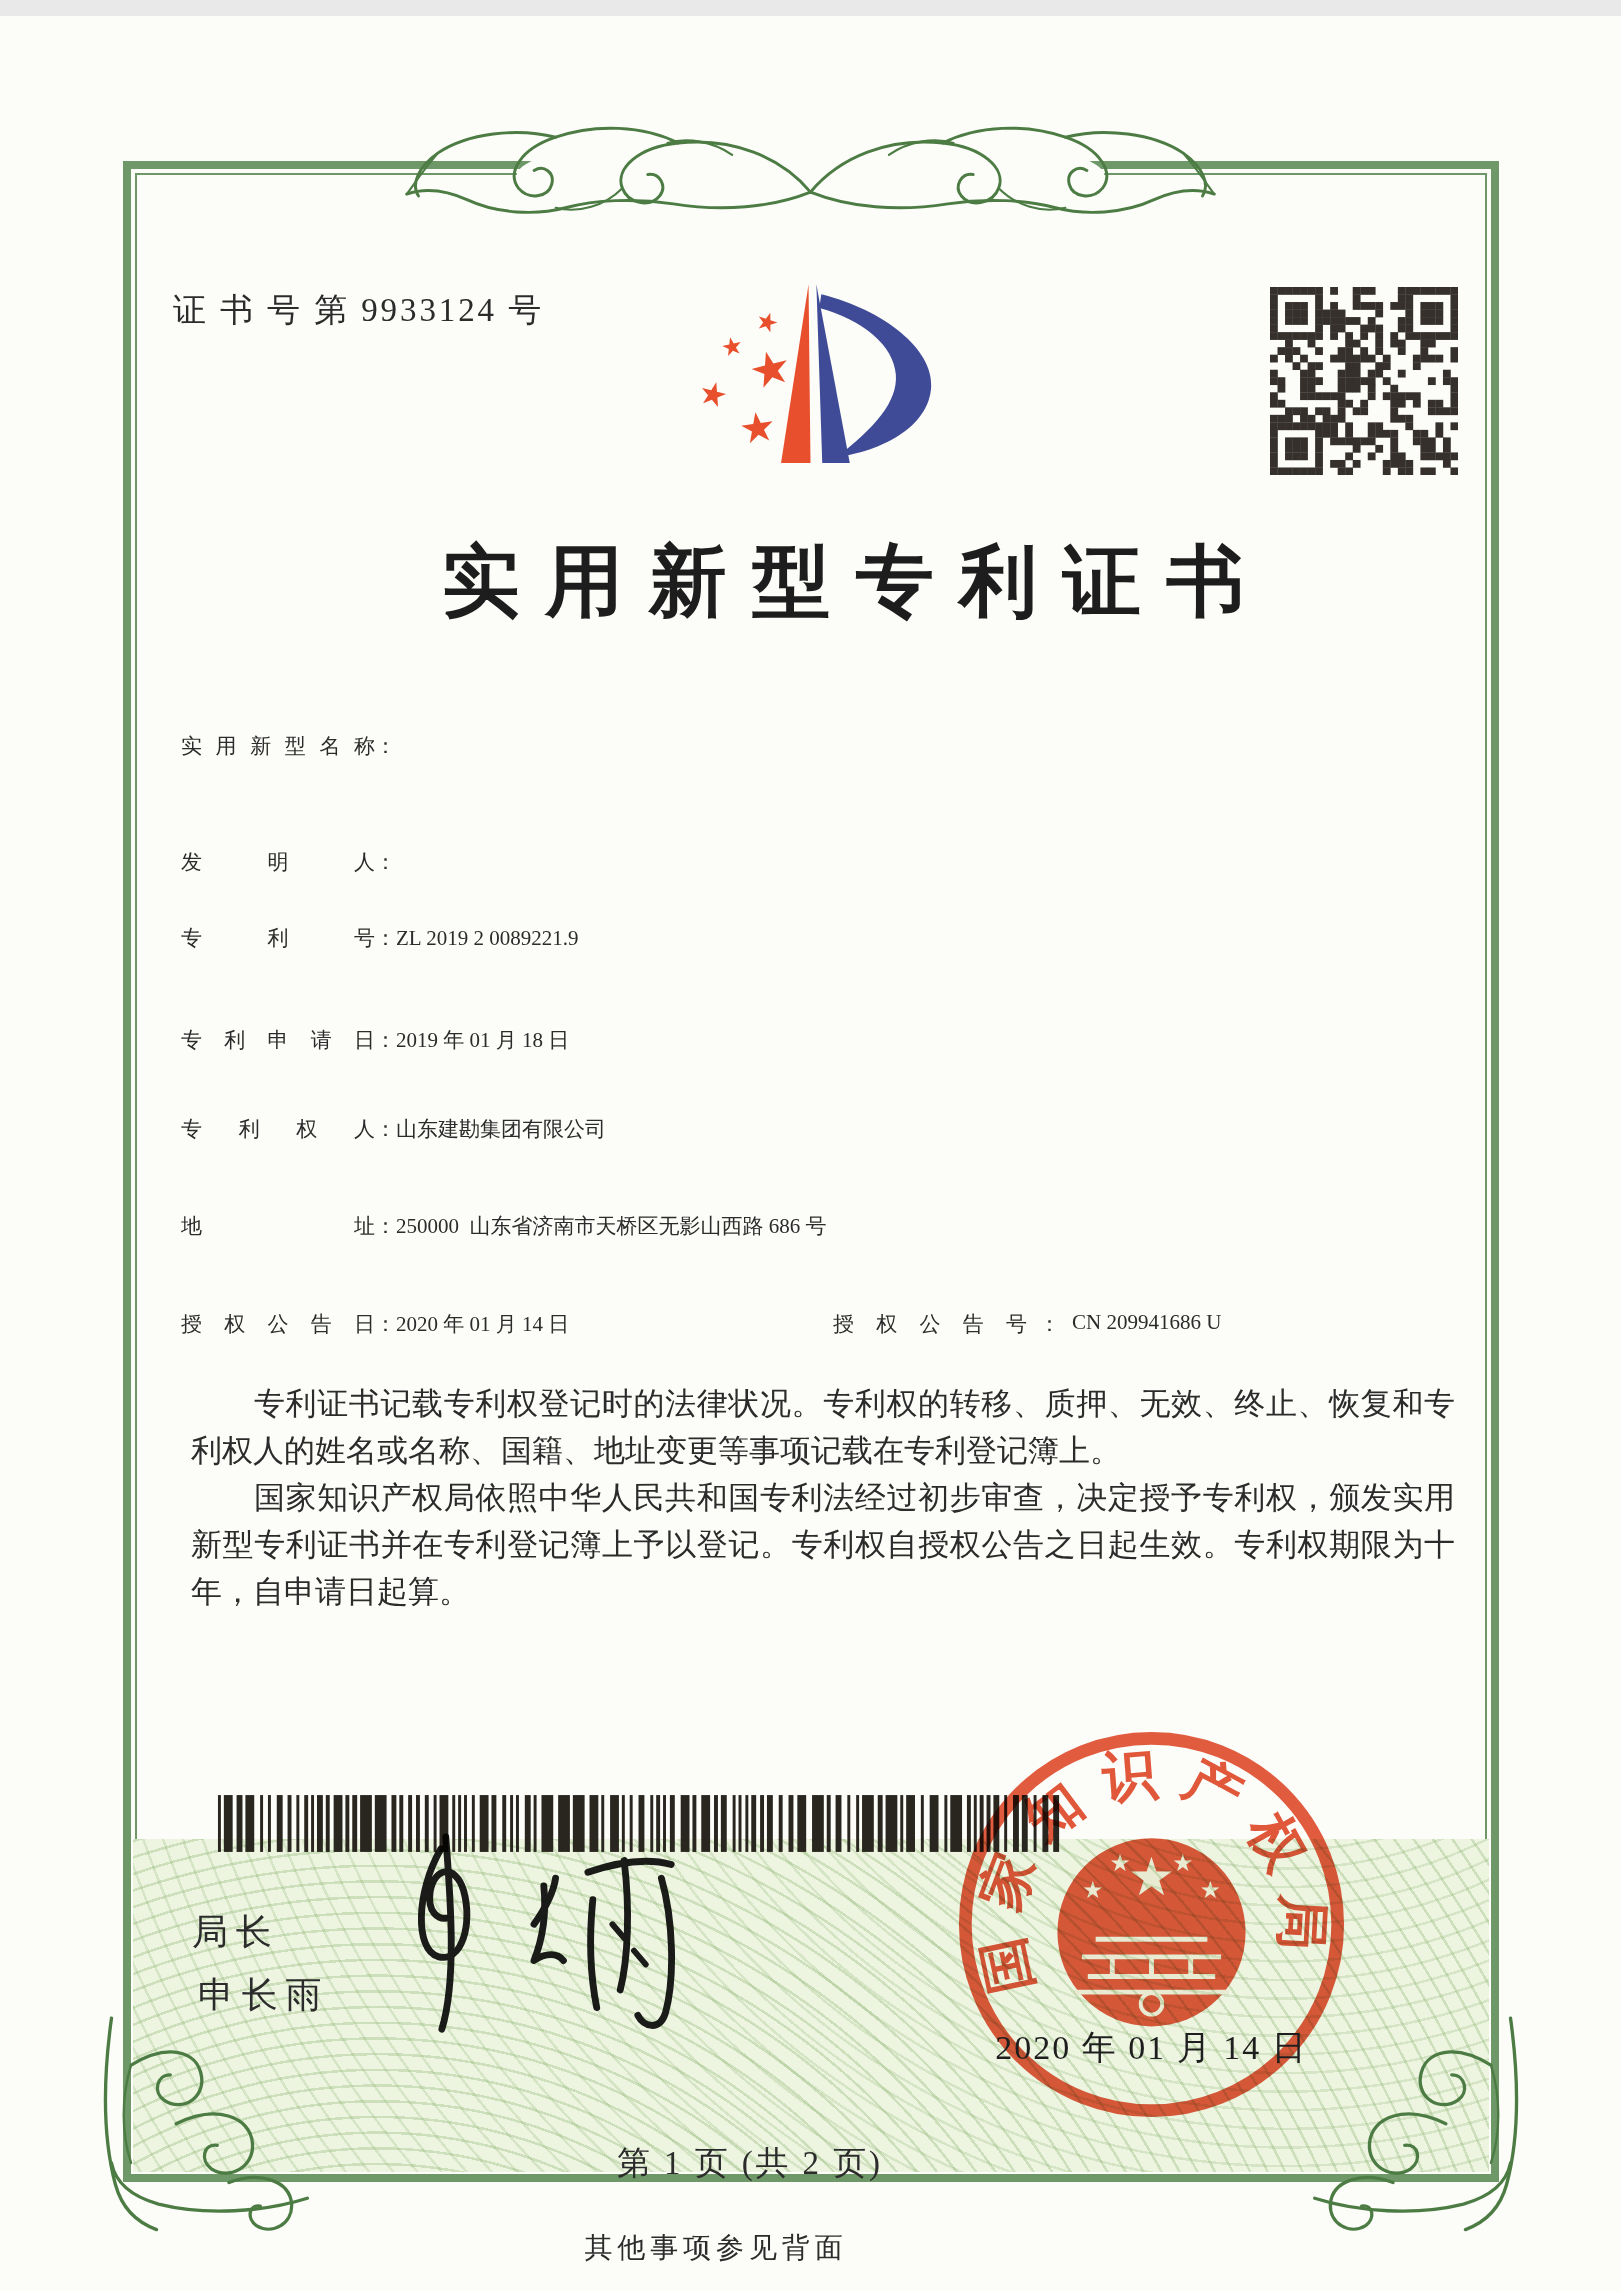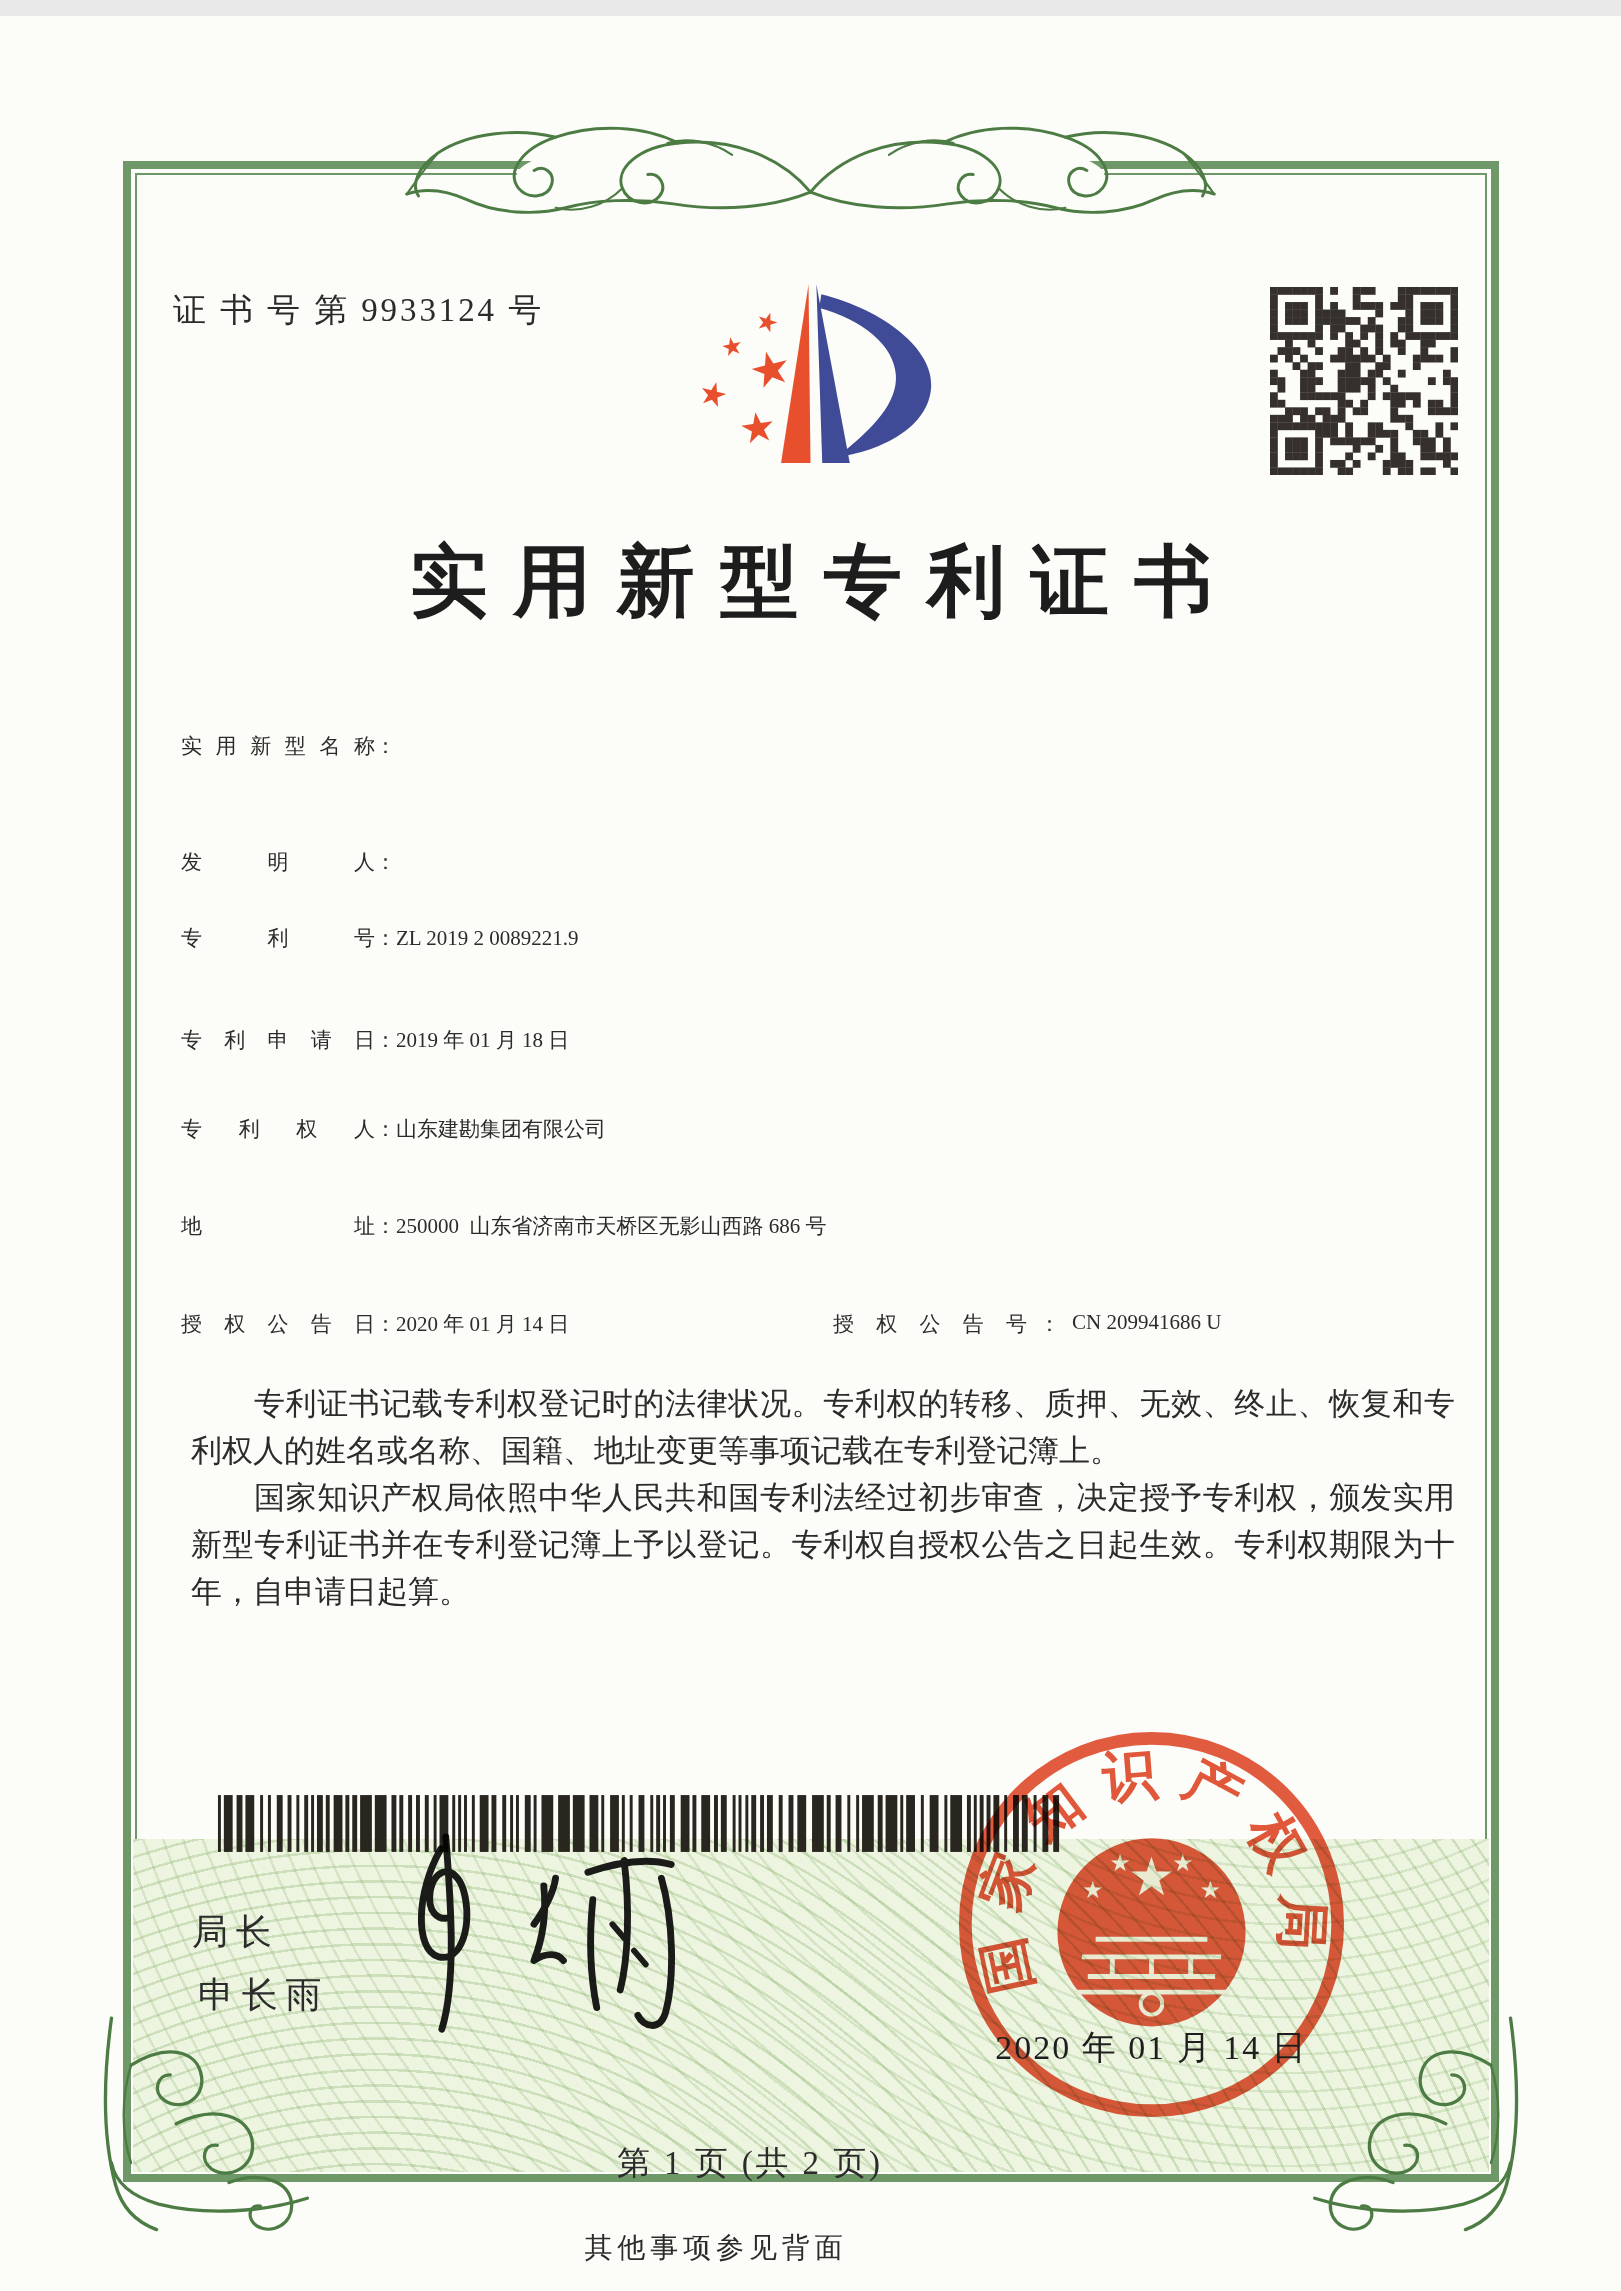--- a/index.html
+++ b/index.html
@@ -15,21 +15,21 @@
   .green-zone{position:absolute;left:2px;right:2px;bottom:2px;height:333px;
     background-color:#edf4e0;
     background-image:
       repeating-radial-gradient(circle at 18% 230%, rgba(130,174,102,.30) 0 2.5px, transparent 2.5px 15.7px),
       repeating-radial-gradient(circle at 85% -120%, rgba(130,174,102,.22) 0 2.5px, transparent 2.5px 18.6px);
   }
   
   .abs{position:absolute;white-space:pre;}
   .cert-no{left:173px;top:272px;font-size:33px;letter-spacing:2.9px;}
   .title{left:123px;width:1376px;top:514px;text-align:center;font-size:78px;font-weight:bold;
-    letter-spacing:25.5px;text-indent:25.5px;color:#1d1d1d;}
+    letter-spacing:25.5px;text-indent:25.5px;color:#1d1d1d;padding-left:32px;}
   .row{position:absolute;left:181px;font-size:21px;display:flex;align-items:center;white-space:pre;}
   .lab{display:inline-block;width:194px;text-align:justify;text-align-last:justify;}
   .val{white-space:pre;}
   .val2{white-space:pre;line-height:43px;}
   .pair2{position:absolute;left:652px;top:0;display:flex;white-space:pre;gap:12px;}
   .paras{position:absolute;left:191px;top:1364px;width:1264px;font-size:31px;line-height:47px;
     text-align:justify;line-break:strict;}
   .paras p{margin:0;text-indent:63px;}
   .director-title{left:192px;top:1892px;font-size:36px;letter-spacing:7.8px;}
   .director-name{left:198px;top:1955px;font-size:36px;letter-spacing:7.8px;}

